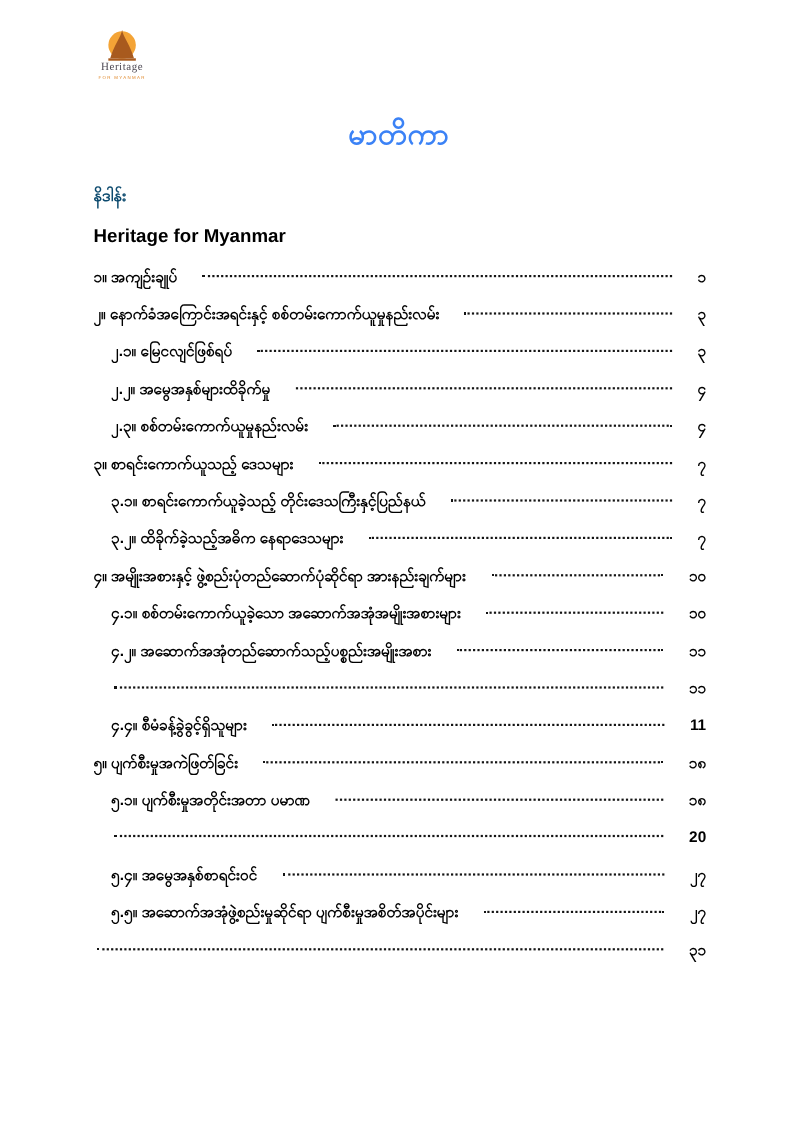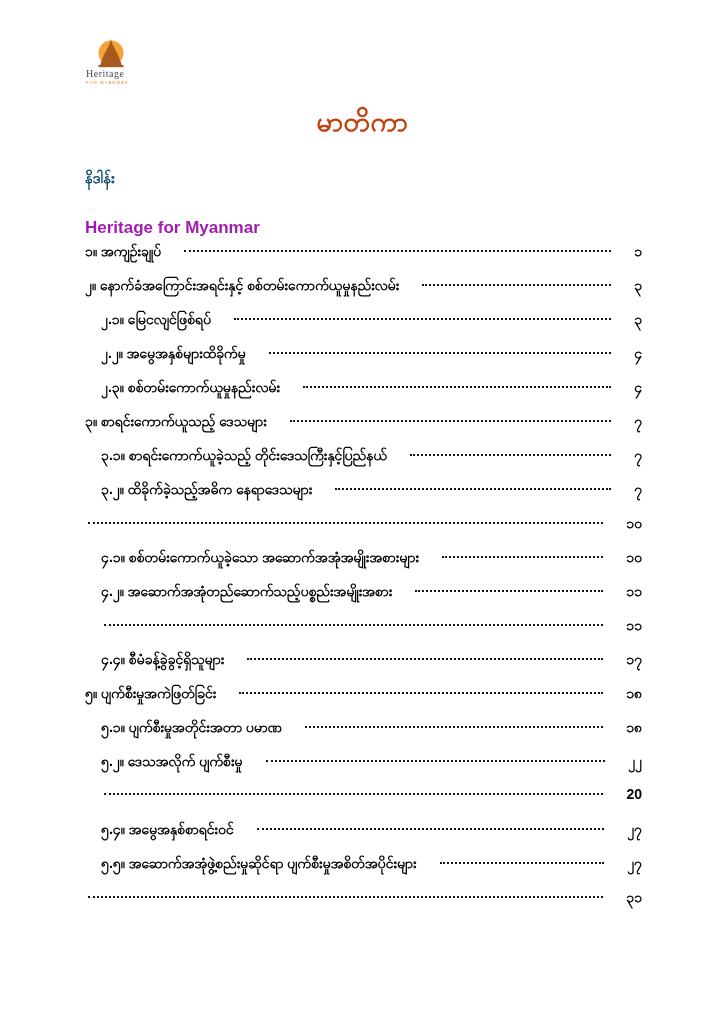--- a/index.html
+++ b/index.html
@@ -18,22 +18,23 @@
   .page {
     position: absolute;
     inset: 0;
     background: #ffffff;
   }
 
   
   .logo {
     position: absolute;
     left: 86px;
-    top: 38px;
+    top: 26px;
     width: 50px;
+    text-align: center;
   }
   .logo-mark { display: block; margin: 0 auto; }
   .logo-word {
     display: block;
     font-family: "Liberation Serif", "DejaVu Serif", serif;
     font-size: 10px;
     color: #4e4a55;
     letter-spacing: 0.5px;
     margin-top: -2px;
   }
@@ -48,40 +49,40 @@
 
   
   .doc-title {
     position: absolute;
     left: 85px;
     right: 82px;
     top: 104px;
     text-align: center;
     font-size: 27px;
     font-weight: bold;
-    color: #c2410c;
+    color: #3b82f6;
     letter-spacing: 0.5px;
   }
 
   
   .intro-line1 {
     position: absolute;
     left: 85px;
     top: 168px;
     font-size: 15px;
     font-weight: bold;
     color: #0c4a6e;
   }
   .intro-line2 {
     position: absolute;
     left: 85px;
-    top: 218px;
+    top: 205px;
     font-size: 17px;
     font-weight: bold;
-    color: #a21caf;
+    color: #000000;
   }
 
   
   .toc {
     position: absolute;
     left: 85px;
     right: 80px;
     top: 242px;
   }
   .toc-row {
@@ -183,20 +184,21 @@
         <span class="toc-page">၇</span>
       </div>
 
       <div class="toc-row level-2">
         <span class="toc-label">၃.၂။ ထိခိုက်ခဲ့သည့်အဓိက နေရာဒေသများ</span>
         <span class="toc-dots"></span>
         <span class="toc-page">၇</span>
       </div>
 
       <div class="toc-row level-1">
+        <span class="toc-label">၄။ အမျိုးအစားနှင့် ဖွဲ့စည်းပုံတည်ဆောက်ပုံဆိုင်ရာ အားနည်းချက်များ</span>
         <span class="toc-dots"></span>
         <span class="toc-page">၁၀</span>
       </div>
 
       <div class="toc-row level-2">
         <span class="toc-label">၄.၁။ စစ်တမ်းကောက်ယူခဲ့သော အဆောက်အအုံအမျိုးအစားများ</span>
         <span class="toc-dots"></span>
         <span class="toc-page">၁၀</span>
       </div>
 
@@ -207,40 +209,35 @@
       </div>
 
       <div class="toc-row level-2">
         <span class="toc-dots"></span>
         <span class="toc-page">၁၁</span>
       </div>
 
       <div class="toc-row level-2">
         <span class="toc-label">၄.၄။ စီမံခန့်ခွဲခွင့်ရှိသူများ</span>
         <span class="toc-dots"></span>
-        <span class="toc-page">၁၇</span>
+        <span class="toc-page">11</span>
       </div>
 
       <div class="toc-row level-1">
         <span class="toc-label">၅။ ပျက်စီးမှုအကဲဖြတ်ခြင်း</span>
         <span class="toc-dots"></span>
         <span class="toc-page">၁၈</span>
       </div>
 
       <div class="toc-row level-2">
         <span class="toc-label">၅.၁။ ပျက်စီးမှုအတိုင်းအတာ ပမာဏ</span>
         <span class="toc-dots"></span>
         <span class="toc-page">၁၈</span>
       </div>
 
-      <div class="toc-row level-2">
-        <span class="toc-label">၅.၂။ ဒေသအလိုက် ပျက်စီးမှု</span>
-        <span class="toc-dots"></span>
-        <span class="toc-page">၂၂</span>
-      </div>
 
       <div class="toc-row level-2">
         <span class="toc-dots"></span>
         <span class="toc-page">20</span>
       </div>
 
       <div class="toc-row level-2">
         <span class="toc-label">၅.၄။ အမွေအနှစ်စာရင်းဝင်</span>
         <span class="toc-dots"></span>
         <span class="toc-page">၂၇</span>

